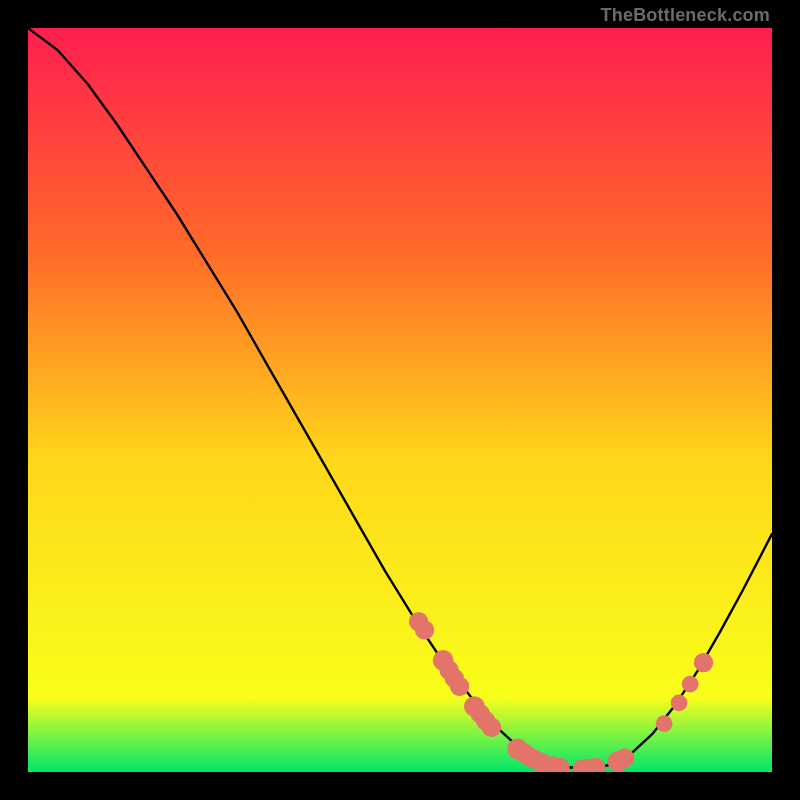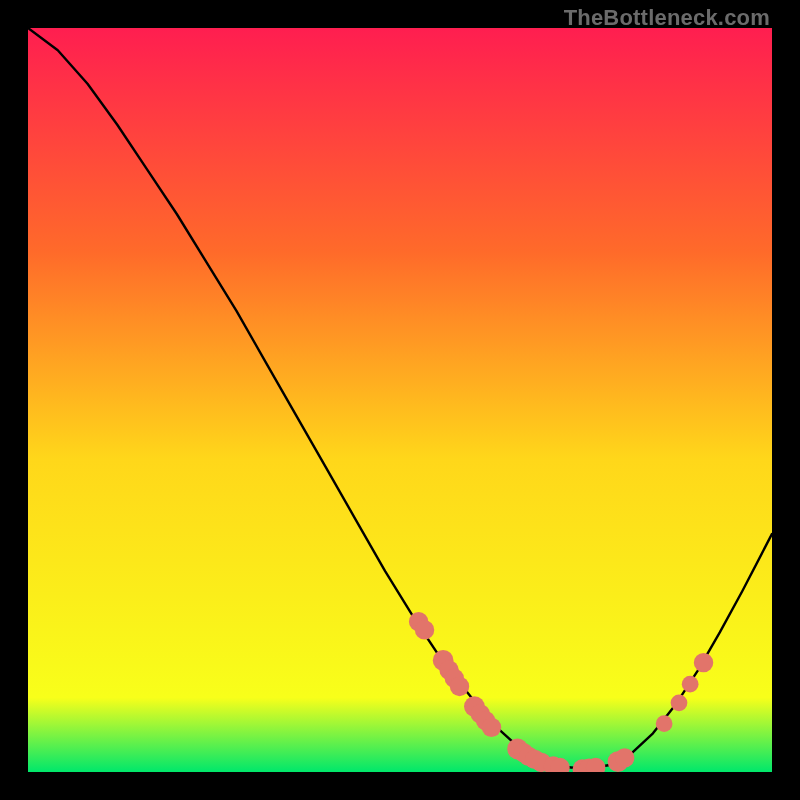--- a/index.html
+++ b/index.html
@@ -15,21 +15,21 @@
     left: 28px;
     top: 28px;
     width: 744px;
     height: 744px;
   }
   .attribution {
     position: absolute;
     top: 5px;
     right: 30px;
     font-family: Arial, Helvetica, sans-serif;
-    font-size: 22px;
+    font-size: 18px;
     font-weight: bold;
     color: #6b6b6b;
     letter-spacing: 0.2px;
   }
   svg {
     display: block;
   }
 </style>
 </head>
 <body>

